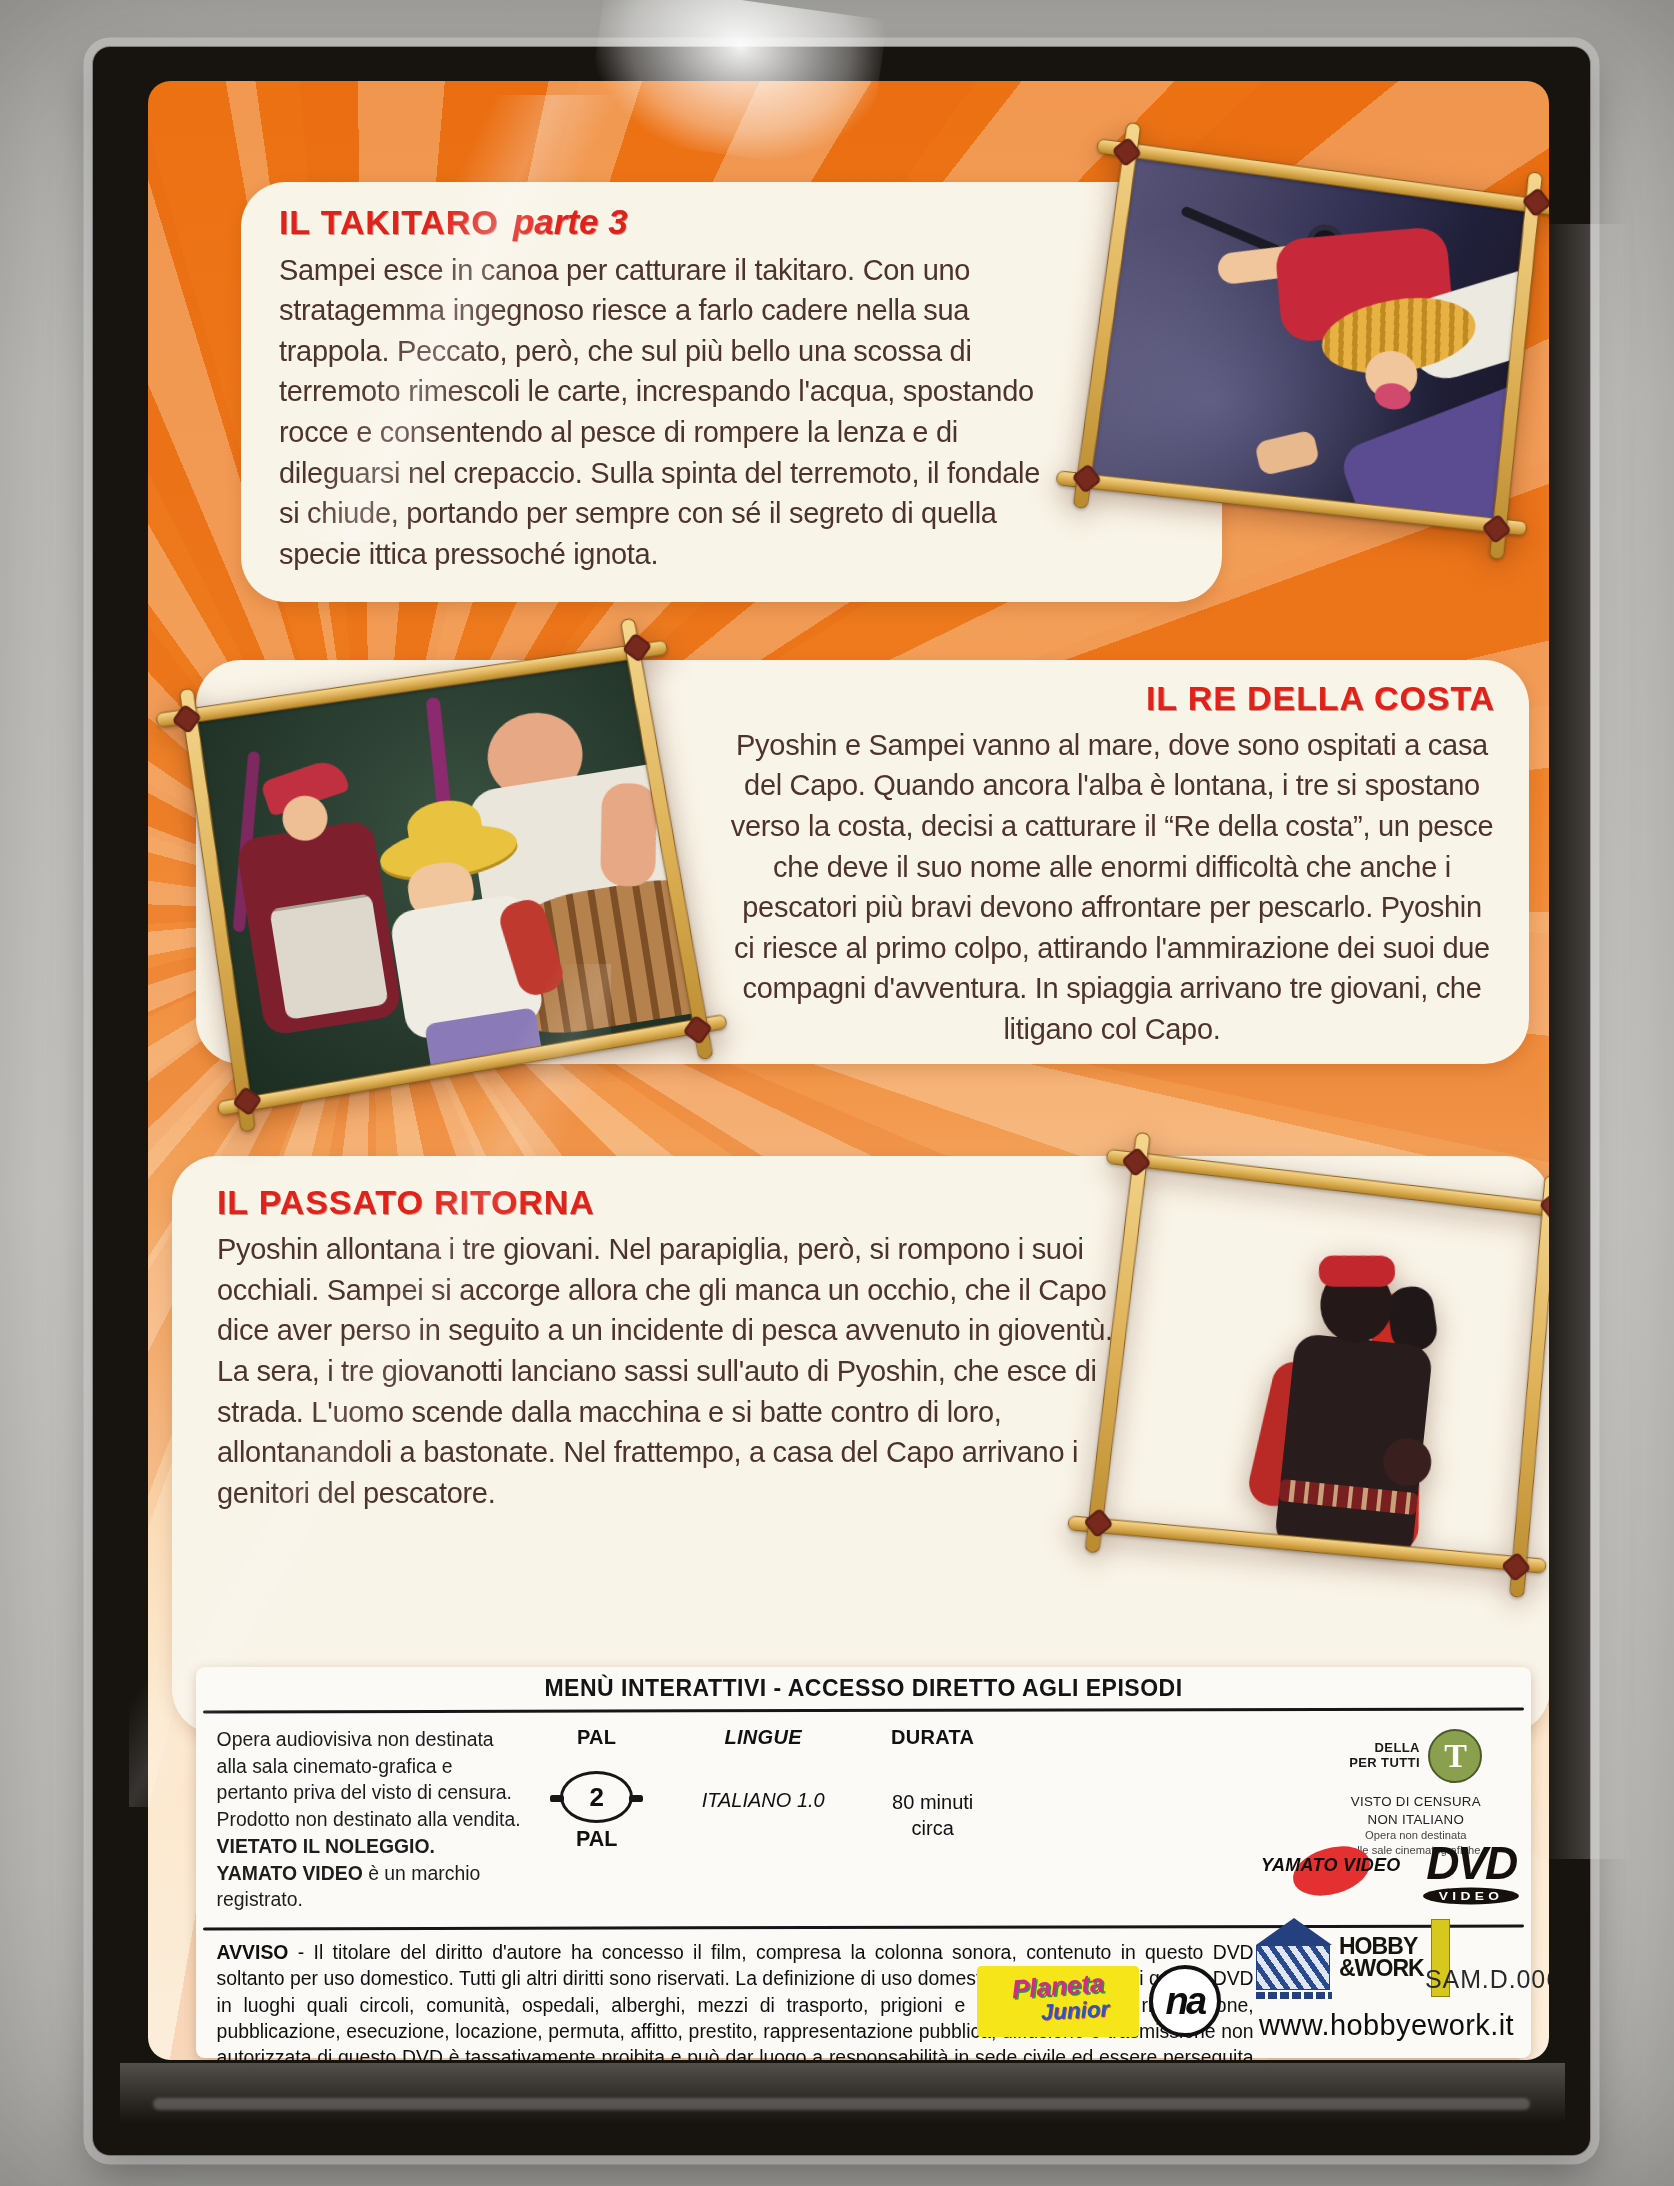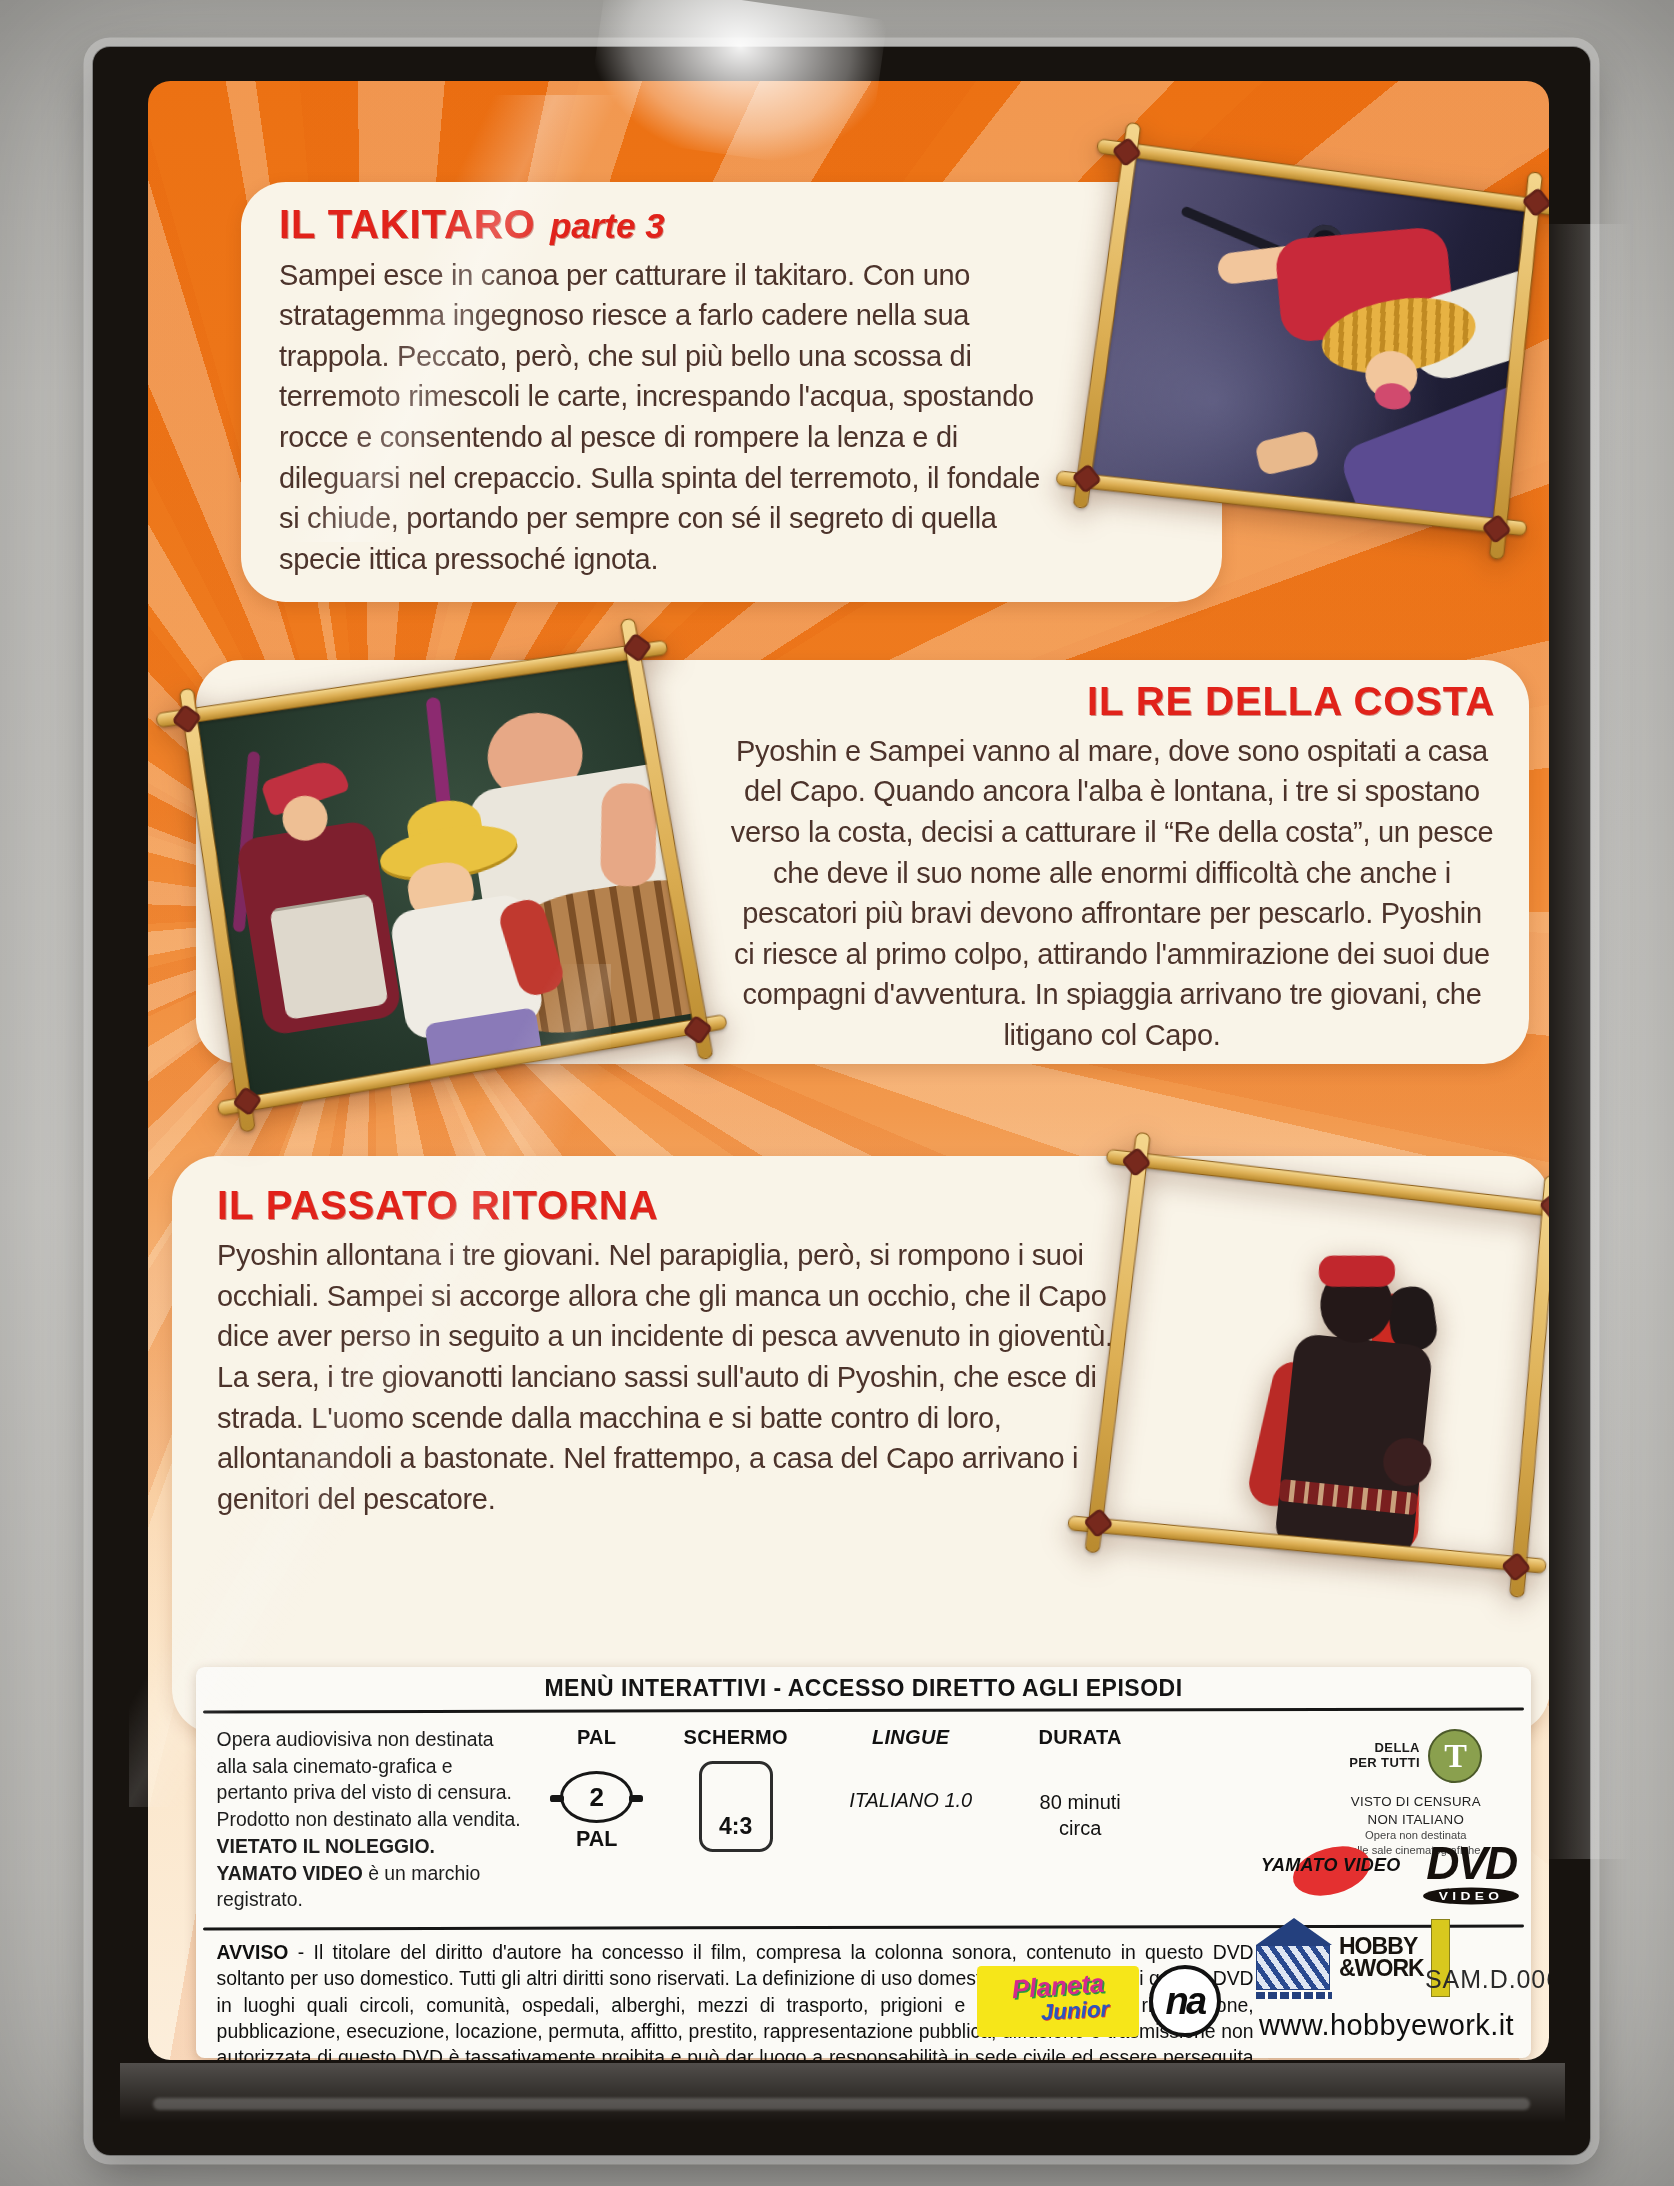--- a/index.html
+++ b/index.html
@@ -16,21 +16,21 @@
     background:
       repeating-conic-gradient(from -8deg at 16% 42%, rgba(255,240,214,0) 0 7deg, rgba(255,243,222,.30) 7deg 13deg),
       repeating-conic-gradient(from 3deg at 16% 42%, rgba(226,92,8,.16) 0 11deg, rgba(255,180,90,0) 11deg 22deg),
       linear-gradient(180deg,#ec7113 0%,#ee7a1e 30%,#f2994d 52%,#f8c795 68%,#fbe6ca 82%,#fceedb 100%);}
   
   .box{position:absolute;background:#f9f4e8;border-radius:45px;box-shadow:0 5.2px 15.5px rgba(120,50,0,.18);z-index:2;}
   .box1{left:93px;top:101px;width:981px;height:420px;padding:22.4px 34px 17px 38px;box-sizing:border-box;}
   .box2{left:48px;top:579px;width:1333px;height:404px;padding:20.6px 34px 17px 533px;box-sizing:border-box;text-align:right;}
   .box3{left:24px;top:1075px;width:1378px;height:578px;padding:29px 34px 17px 45px;box-sizing:border-box;}
   .ep-title{margin:0 0 10.3px 0;line-height:1;}
-  .ep-title .tm{font-size:40px;font-weight:800;color:#e1221a;letter-spacing:0.9px;text-shadow:0.9px 0.9px 0 rgba(150,20,8,.45);}
+  .ep-title .tm{font-size:34px;font-weight:800;color:#e1221a;letter-spacing:0.9px;text-shadow:0.9px 0.9px 0 rgba(150,20,8,.45);}
   .ep-title .ts{font-size:35px;font-weight:800;font-style:italic;color:#e1221a;margin-left:8.6px;text-shadow:0.9px 0.9px 0 rgba(150,20,8,.45);}
   .ep-title .ts:empty{display:none;}
   .ep-body{margin:0;font-size:29px;line-height:1.40;color:#4c332b;letter-spacing:-0.3px;}
   .box1 .ep-body .wrapspacer{float:right;width:129px;height:318px;}
   .box2 .ep-body{margin-left:auto;text-align:center;}
   .box3 .ep-body{max-width:921px;}
   
   .frame{position:absolute;z-index:3;filter:drop-shadow(0 8.6px 13.8px rgba(80,30,0,.35));}
   .frame1{left:958px;top:96px;width:411px;height:327px;transform:rotate(7deg);}
   .frame2{left:67px;top:601px;width:454px;height:385px;transform:rotate(-9deg);}
@@ -278,26 +278,20 @@
             <span>Opera audiovisiva non destinata alla sala cinemato-grafica e pertanto priva del visto di censura. Prodotto non destinato alla vendita. </span><b>VIETATO IL NOLEGGIO.</b><br>
             <b>YAMATO VIDEO</b><span> è un marchio registrato.</span>
           </p>
           <div class="col col-pal">
             <div class="col-label">PAL</div>
             <div class="pal-globe">
                 <span>2</span>
               </div>
             <div class="pal-caption">PAL</div>
           </div>
-          <div class="col col-schermo">
-            <div class="col-label">SCHERMO</div>
-            <div class="ratio-box">
-                <span>4:3</span>
-              </div>
-          </div>
           <div class="col col-lingue">
             <div class="col-label">LINGUE</div>
             <div class="col-value">ITALIANO 1.0</div>
           </div>
           <div class="col col-durata">
             <div class="col-label">DURATA</div>
             <div class="col-value">80 minuti circa</div>
           </div>
           <div class="censura">
             <div class="fpt">

